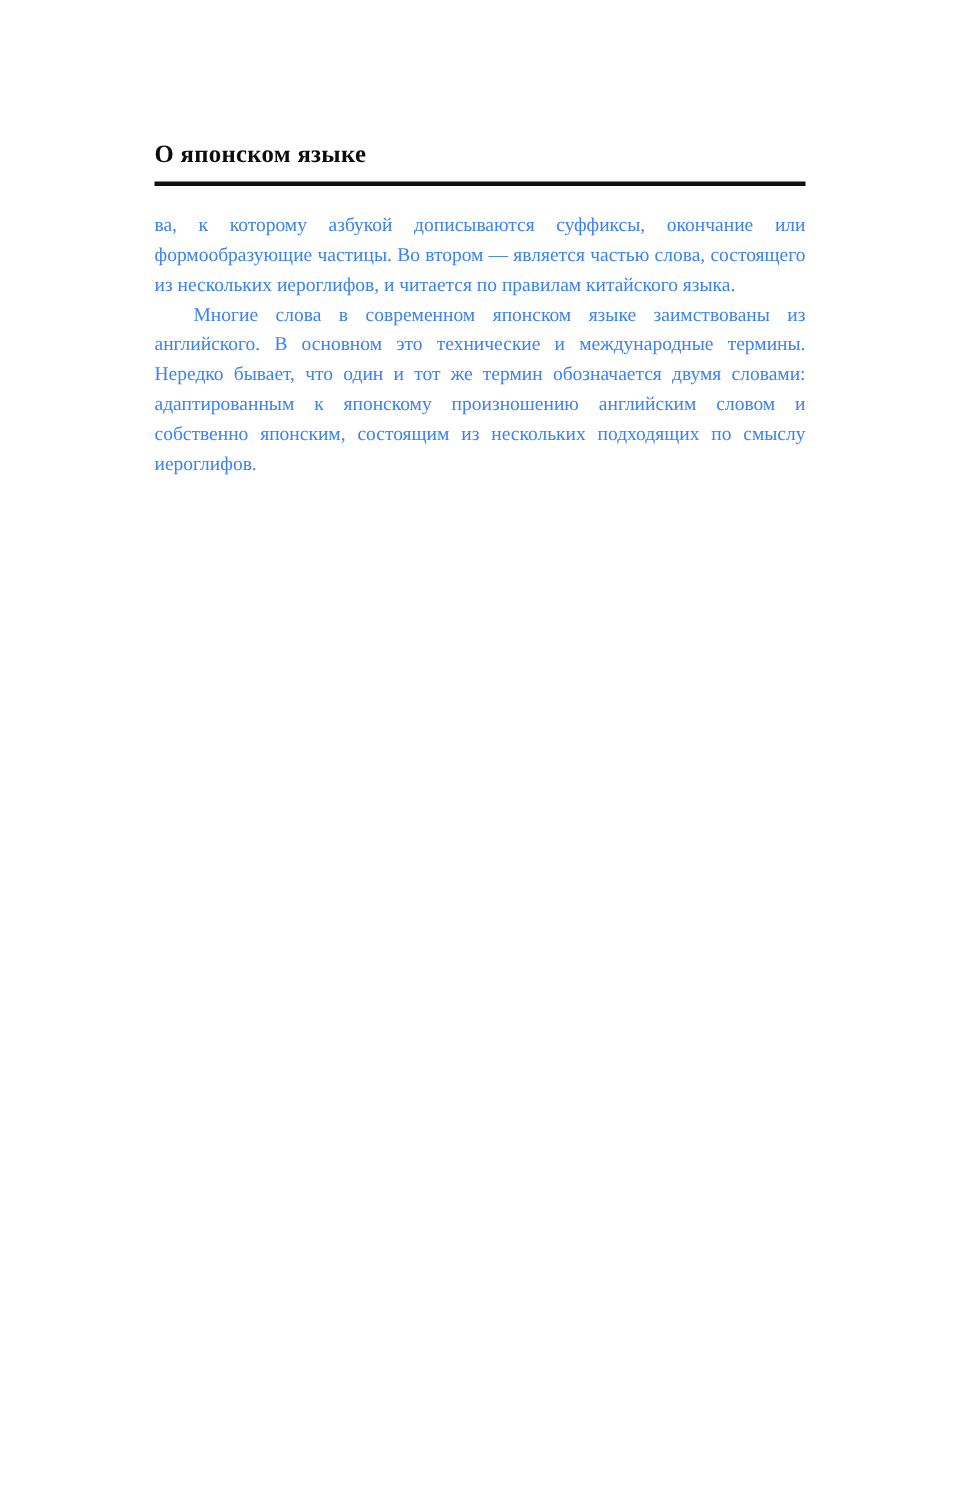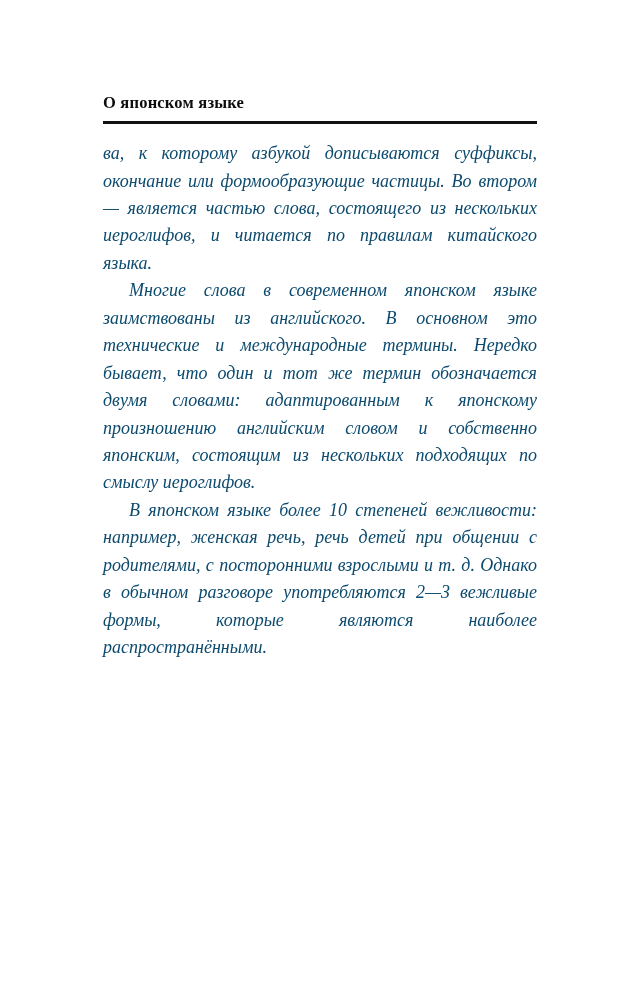--- a/index.html
+++ b/index.html
@@ -32,27 +32,26 @@
     line-height: 1.1;
   }
   .rule {
     height: 3px;
     background: #111111;
     width: 100%;
     margin: 0 0 16px 0;
   }
   .body-text p {
     margin: 0;
-    font-size: 18px;
+    font-size: 13px;
     line-height: 1.525;
     text-align: justify;
     text-justify: inter-word;
-    color: #0c4a6e;
+    color: #3b82f6;
     hyphens: manual;
-    font-style: italic;
   }
   .body-text p.indent {
     text-indent: 26px;
   }
   .body-text p.first {
     text-indent: 0;
   }
 </style>
 </head>
 <body>
@@ -60,17 +59,16 @@
 <div class="page">
   <div class="content">
 
     <div class="running-head">О японском языке</div>
 
     <div class="rule"></div>
 
     <div class="body-text">
       <p class="first">ва, к которому азбукой дописываются суффиксы, окончание или формообразующие частицы. Во втором — является частью слова, состоящего из нескольких иероглифов, и читается по правилам китайского языка.</p>
       <p class="indent">Многие слова в современном японском языке заимствованы из английского. В основном это технические и международные термины. Нередко бывает, что один и тот же термин обозначается двумя словами: адаптированным к японскому произношению английским словом и собственно японским, состоящим из нескольких подходящих по смыслу иероглифов.</p>
-      <p class="indent">В японском языке более 10 степеней вежливости: например, женская речь, речь детей при общении с родителями, с посторонними взрослыми и т. д. Однако в обычном разговоре употребляются 2—3 вежливые формы, которые являются наиболее распространёнными.</p>
     </div>
 
   </div>
 </div>
 
 </body></html>

